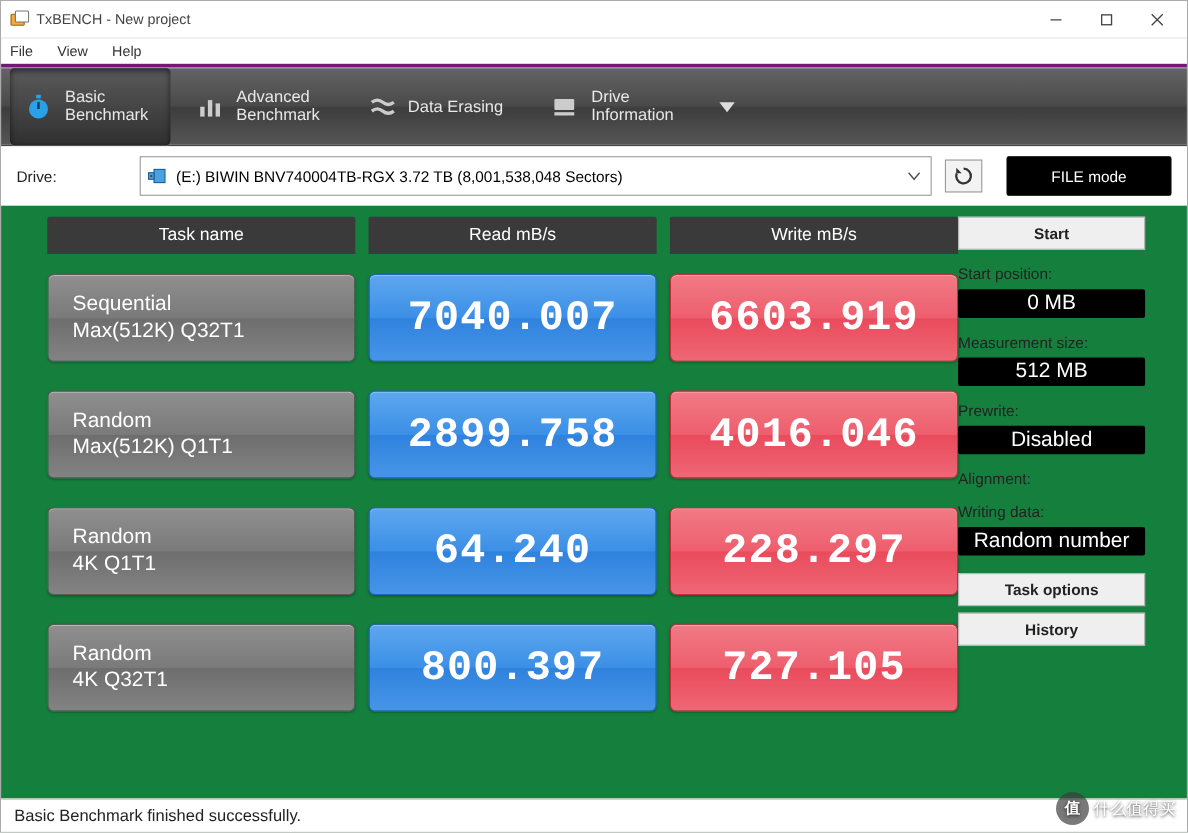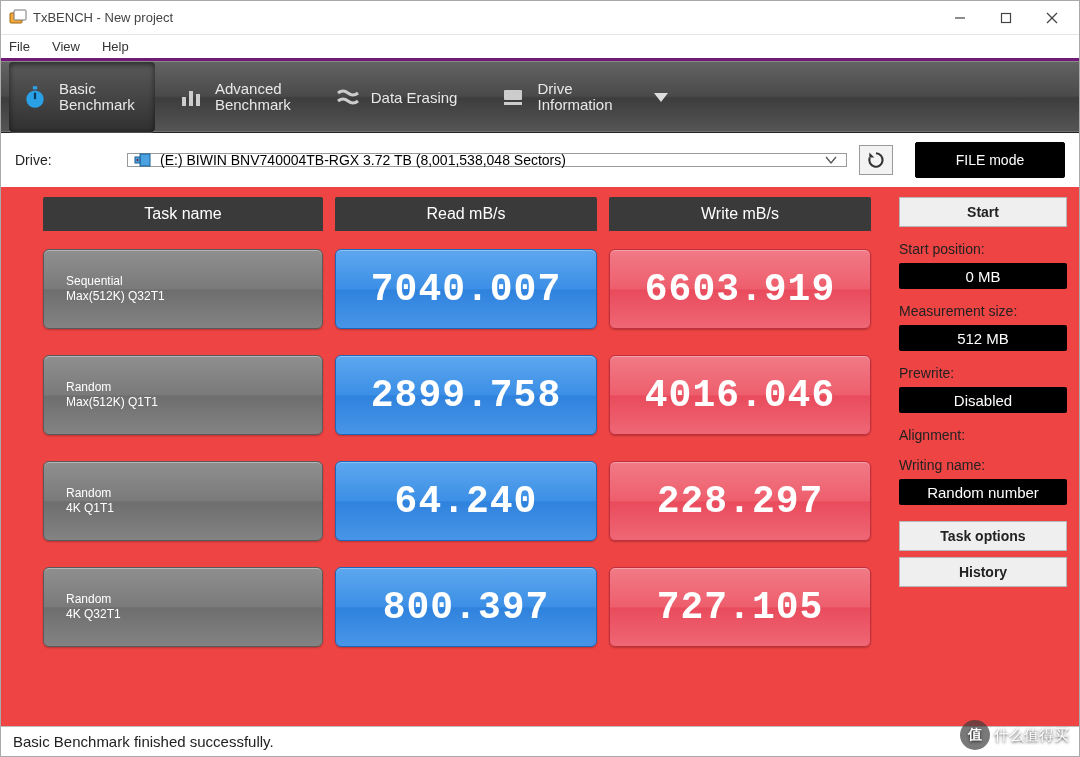--- a/index.html
+++ b/index.html
@@ -50,58 +50,58 @@
   .nav-dropdown { width: 36px; display: flex; align-items: center; justify-content: center; }
   .tri-down { width:0;height:0;border-left:7px solid transparent;border-right:7px solid transparent;border-top:9px solid #ddd; }
 
   
   .drive-row {
     height: 54px; display: flex; align-items: center; padding: 0 14px; gap: 12px;
     background: #ffffff;
   }
   .drive-label { font-size: 14px; color: #222; width: 100px; }
   .drive-select {
-    flex: 1; height: 14px; border: 1px solid #9a9a9a; background: #fff;
+    flex: 1; height: 36px; border: 1px solid #9a9a9a; background: #fff;
     display: flex; align-items: center; padding: 0 6px; font-size: 14px;
     position: relative; max-width: 720px;
   }
   .drive-select .sel-icon { width: 20px; height: 16px; margin-right: 6px; }
   .drive-select .chev {
     position: absolute; right: 6px; top: 50%; transform: translateY(-50%);
     width: 18px; height: 18px; display: flex; align-items: center; justify-content: center;
   }
   .refresh-btn {
     width: 34px; height: 30px; border: 1px solid #9a9a9a; background: #f3f3f3;
     display: flex; align-items: center; justify-content: center;
   }
   .file-mode-btn {
     width: 150px; height: 36px; background: #000; color: #fff; font-size: 14px;
     display: flex; align-items: center; justify-content: center; margin-left: auto;
     border: 1px solid #000; border-radius: 2px;
   }
 
   
   .main {
-    flex: 1; display: flex; padding: 10px 12px 6px 42px; gap: 28px;
-    background: #ef4444;
+    flex: 1; display: flex; padding: 10px 12px 6px 42px; gap: 0;
+    background: #15803d;
   }
   .table-area { width: 828px; }
   .thead {
     display: grid; grid-template-columns: 280px 262px 262px; gap: 12px; height: 34px;
   }
   .th {
     background: #3a3a3a; color: #fff; font-size: 16px; display: flex; align-items: center;
     justify-content: center; border-radius: 2px 2px 0 0; font-weight: 500;
   }
   .rows { display: flex; flex-direction: column; gap: 26px; margin-top: 18px; }
   .row { display: grid; grid-template-columns: 280px 262px 262px; gap: 12px; height: 80px; }
   .task-cell {
     background: linear-gradient(to bottom,#8f8f8f 0%, #7a7a7a 50%, #6e6e6e 51%, #838383 100%);
     border-radius: 6px; color: #fff; display: flex; flex-direction: column; justify-content: center;
-    padding-left: 22px; font-size: 12px; line-height: 1.25;
+    padding-left: 22px; font-size: 19px; line-height: 1.25;
     box-shadow: inset 0 1px 0 rgba(255,255,255,0.35), 0 1px 2px rgba(0,0,0,0.25);
     border:1px solid #5a5a5a;
   }
   .read-cell, .write-cell {
     border-radius: 6px; display: flex; align-items: center; justify-content: center;
     font-size: 38px; font-weight: 700; color: #fff; letter-spacing: 1px;
     font-family: "Lucida Console","Courier New",monospace;
     box-shadow: inset 0 1px 0 rgba(255,255,255,0.3), 0 1px 2px rgba(0,0,0,0.25);
   }
   .read-cell {
@@ -114,21 +114,21 @@
   }
 
   
   .side { width: 170px; display: flex; flex-direction: column; gap: 6px; }
   .btn-lt {
     height: 30px; background: #efefef; border: 1px solid #b6b6b6; font-size: 14px;
     display: flex; align-items: center; justify-content: center; color: #222; font-weight: bold;
   }
   .sec-label { font-size: 14px; color: #222; margin-top: 8px; }
   .val-dark {
-    height: 26px; background: #000; color: #fff; font-size: 15px;
+    height: 26px; background: #000; color: #fff; font-size: 19px;
     display:flex;align-items:center;justify-content:center; border-radius:2px;
   }
 
   
   .statusbar {
     height: 30px; border-top: 1px solid #bdbdbd; display: flex; align-items: center;
     padding: 0 12px; font-size: 15px; color: #222; background: #fff;
   }
 
   
@@ -307,21 +307,21 @@
       <div class="val-dark">0 MB</div>
 
       <div class="sec-label">Measurement size:</div>
       <div class="val-dark">512 MB</div>
 
       <div class="sec-label">Prewrite:</div>
       <div class="val-dark">Disabled</div>
 
       <div class="sec-label">Alignment:</div>
 
-      <div class="sec-label">Writing name:</div>
+      <div class="sec-label">Writing data:</div>
       <div class="val-dark">Random number</div>
 
       <div class="btn-lt" style="margin-top:10px">Task options</div>
       <div class="btn-lt">History</div>
     </div>
   </div>
 
   <div class="statusbar">
     <span>Basic Benchmark finished successfully.</span>
   </div>

